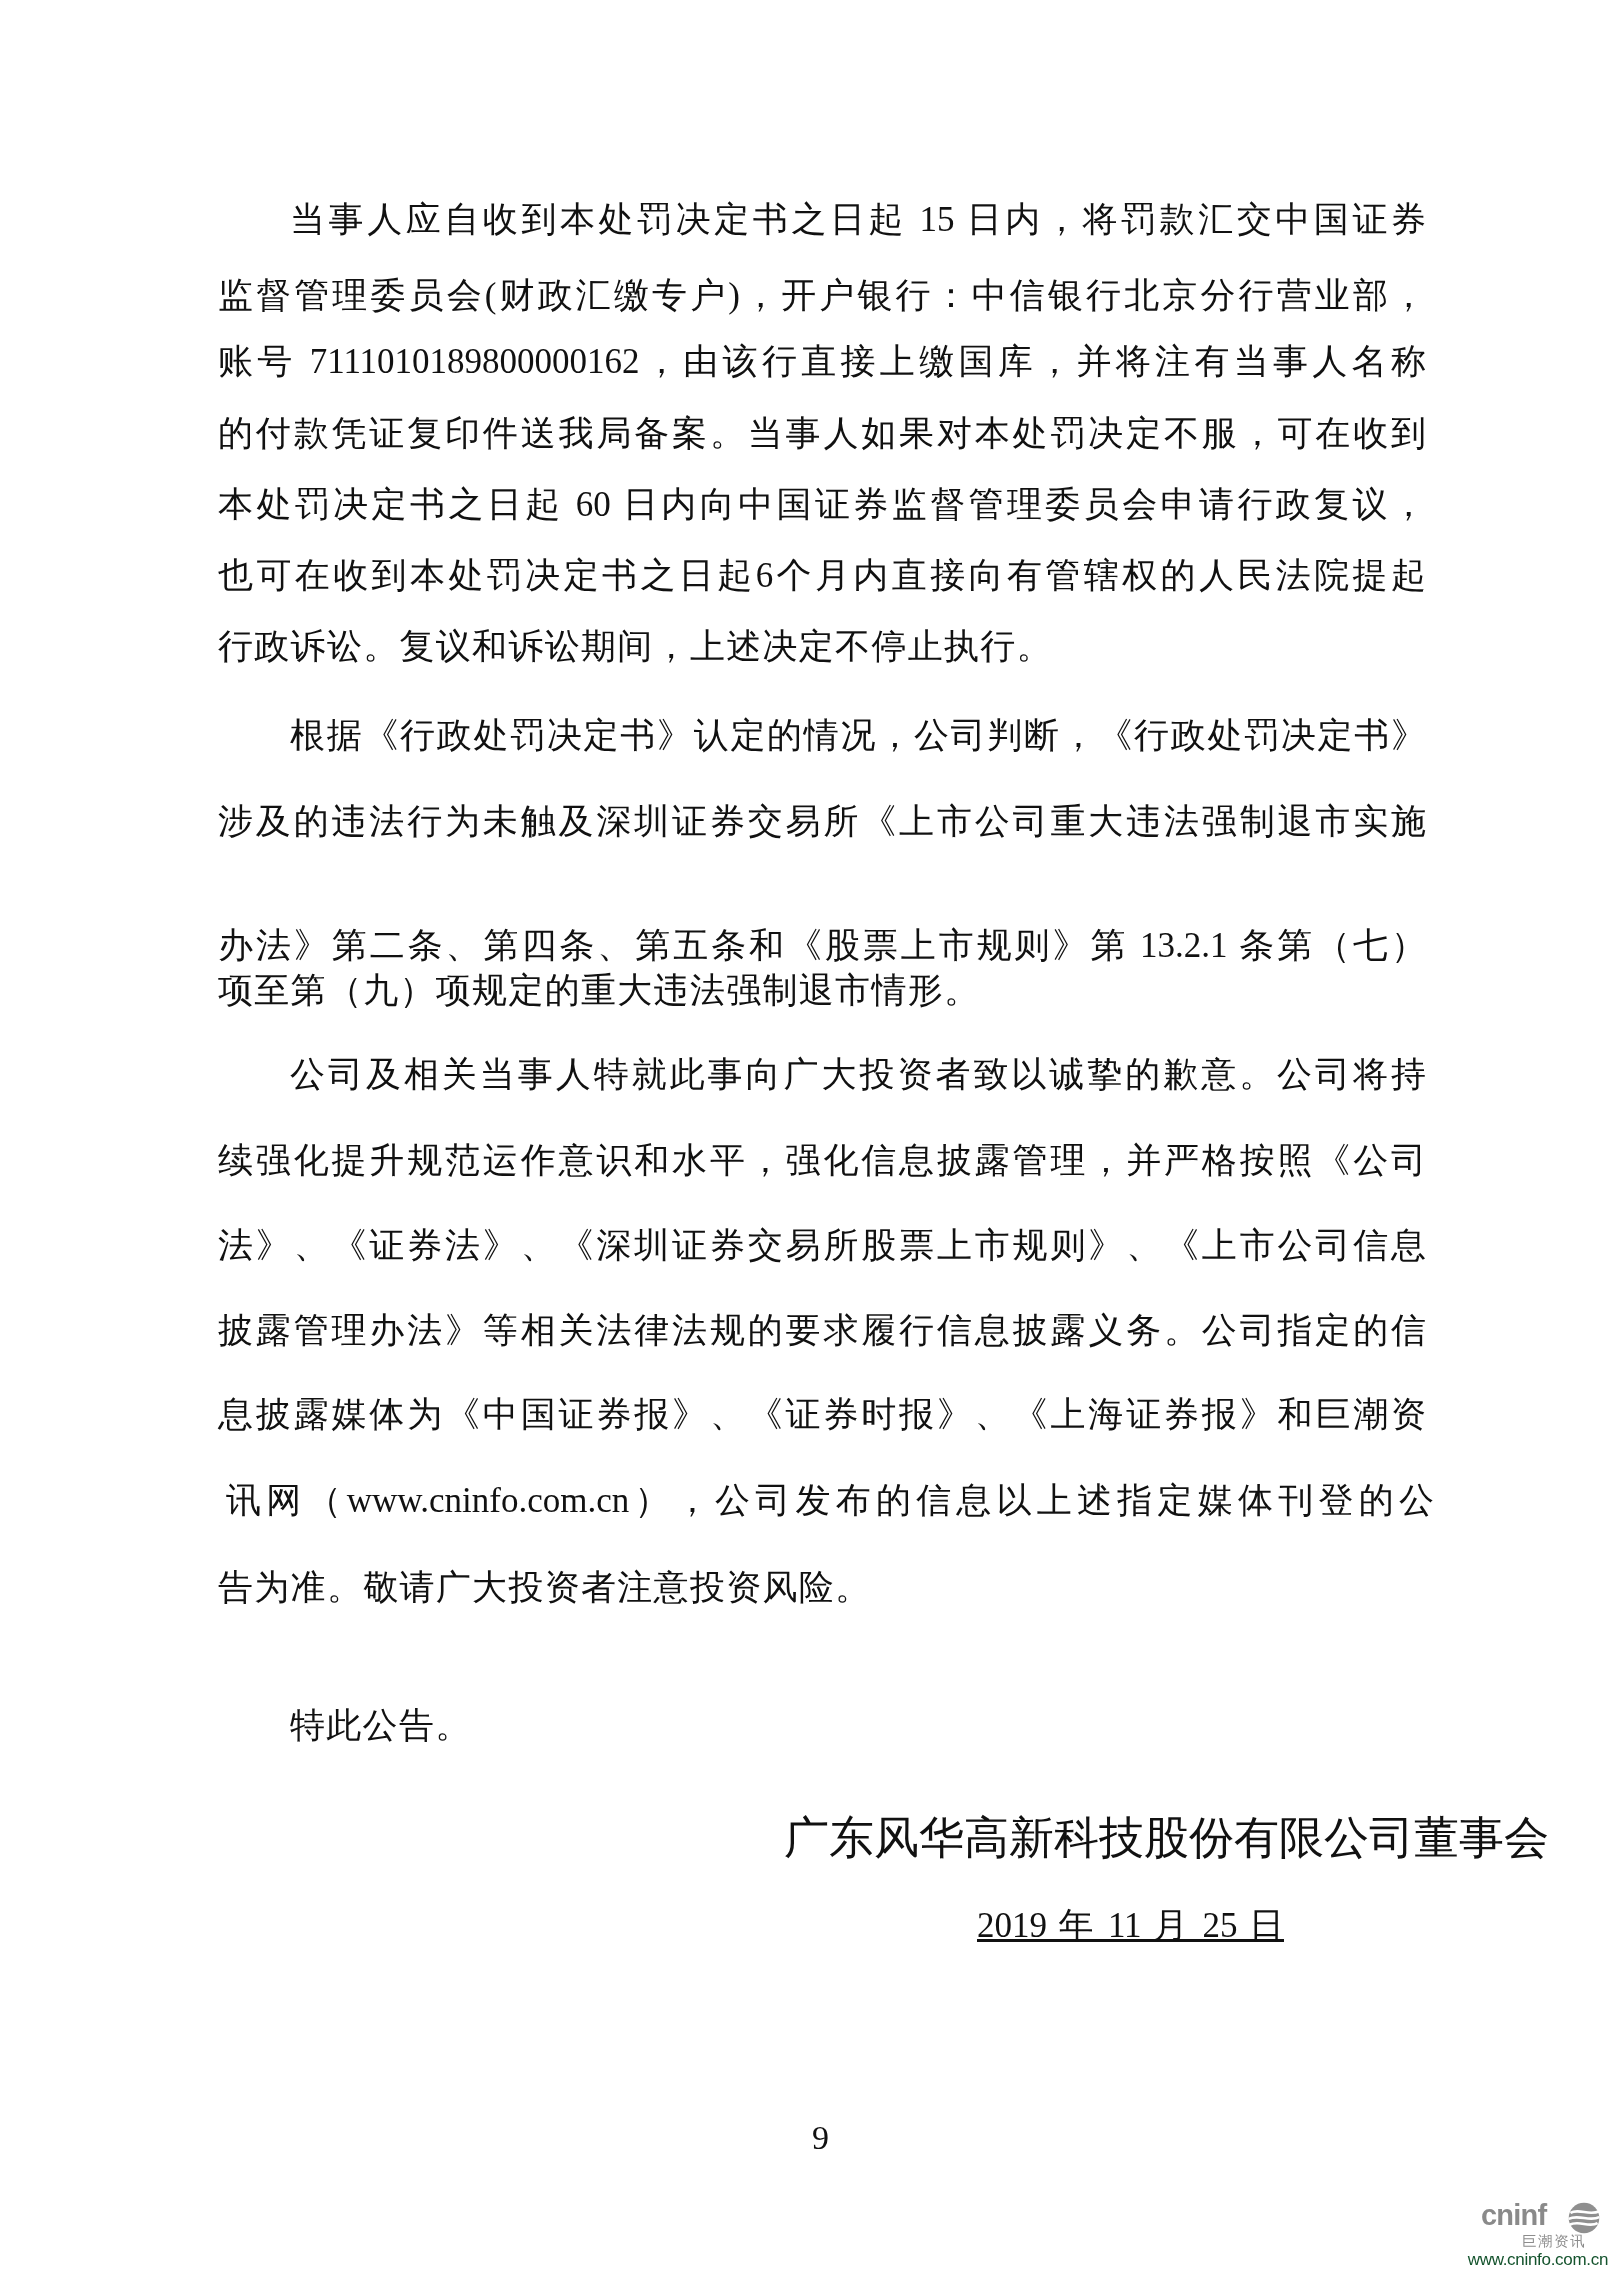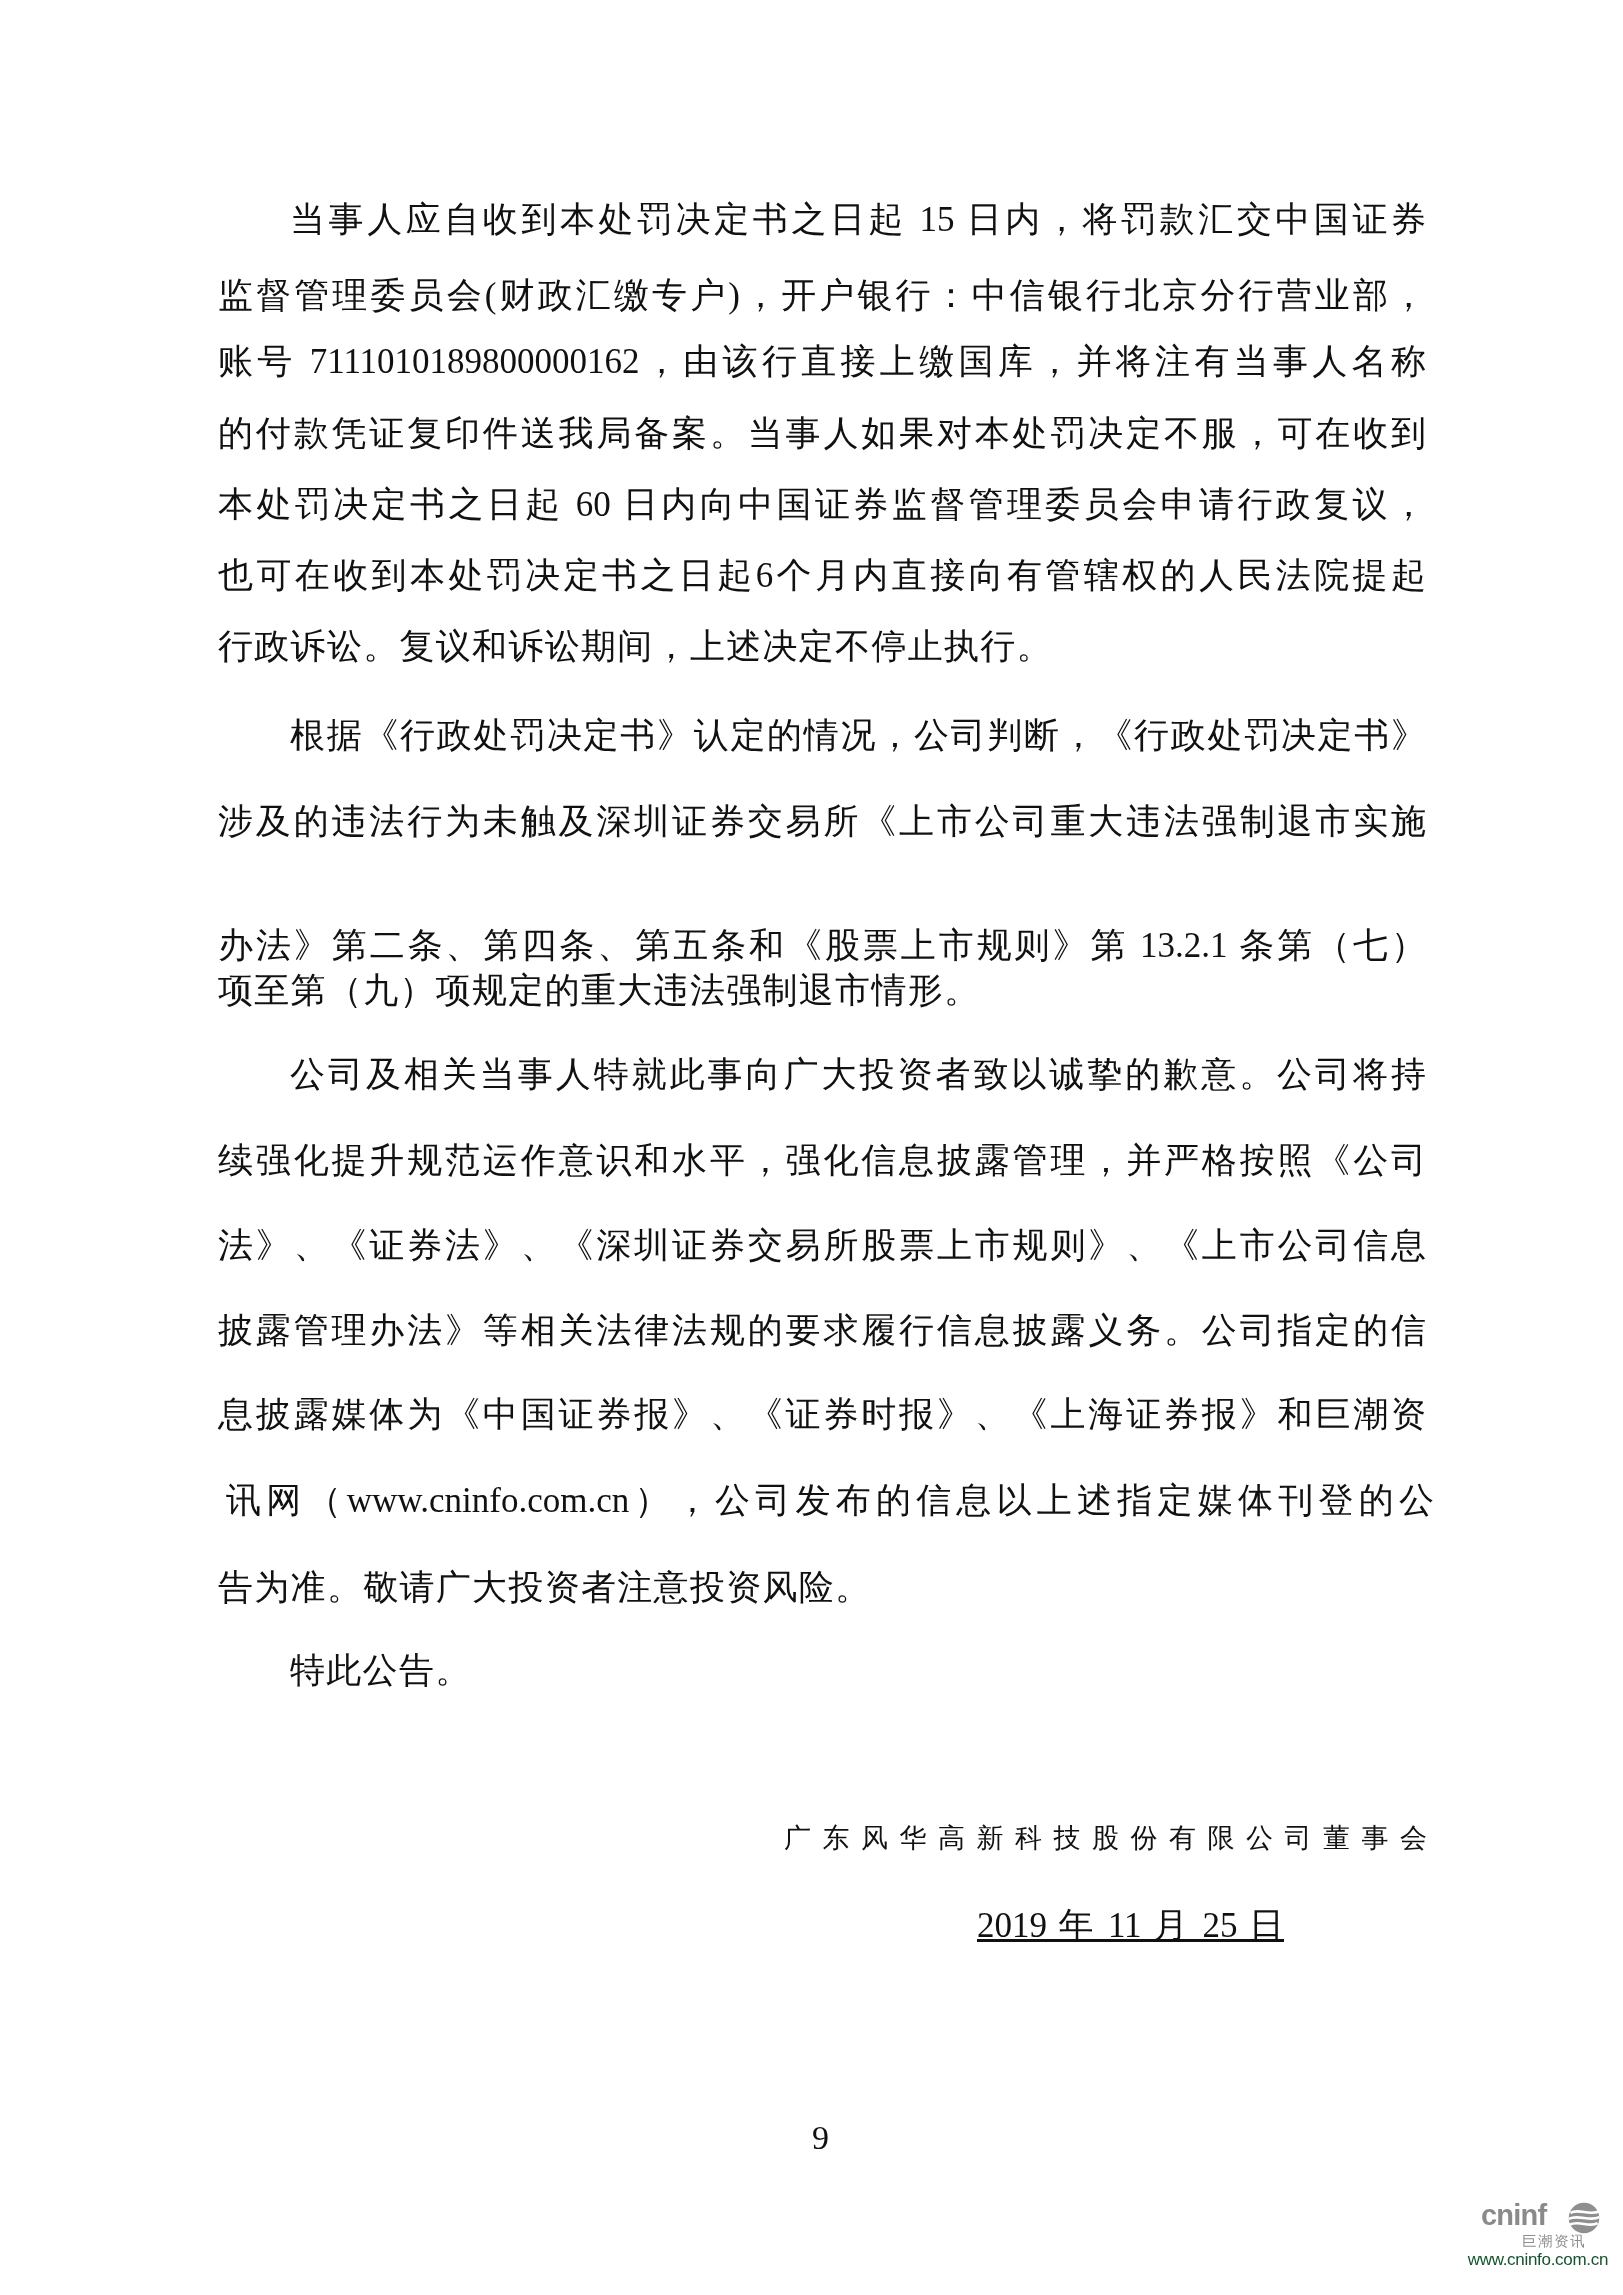--- a/index.html
+++ b/index.html
@@ -41,21 +41,21 @@
     }
     .line.indent {
       left: 290px;
       width: 1136px;
     }
     .signature {
       position: absolute;
       left: 784px;
       width: 643px;
       top: 1819px;
-      font-size: 27px;
+      font-size: 45px;
       line-height: 39px;
       white-space: nowrap;
       text-align: justify;
       text-align-last: justify;
     }
     .date {
       position: absolute;
       left: 977px;
       width: 307px;
       top: 1906px;
@@ -146,21 +146,21 @@
   <div>
     <div class="line indent" style="top:1055px;">公司及相关当事人特就此事向广大投资者致以诚挚的歉意。公司将持</div>
     <div class="line" style="top:1141px;">续强化提升规范运作意识和水平，强化信息披露管理，并严格按照《公司</div>
     <div class="line" style="top:1226px;">法》、《证券法》、《深圳证券交易所股票上市规则》、《上市公司信息</div>
     <div class="line" style="top:1311px;">披露管理办法》等相关法律法规的要求履行信息披露义务。公司指定的信</div>
     <div class="line" style="top:1395px;">息披露媒体为《中国证券报》、《证券时报》、《上海证券报》和巨潮资</div>
     <div class="line" style="top:1481px;margin-left:8px;">讯网（www.cninfo.com.cn），公司发布的信息以上述指定媒体刊登的公</div>
     <div class="line last" style="top:1568px;">告为准。敬请广大投资者注意投资风险。</div>
   </div>
 
-  <div class="line indent last" style="top:1651px;">特此公告。</div>
+  <div class="line indent last" style="top:1706px;">特此公告。</div>
 
   <div class="signature">广东风华高新科技股份有限公司董事会</div>
   <div class="date">2019 年 11 月 25 日</div>
 
   <div class="page-number">9</div>
 
   <div class="watermark">
     <span class="wm-brand">cninf</span>
     <span class="wm-logo">
       <svg width="34" height="34" viewBox="0 0 40 40" xmlns="http://www.w3.org/2000/svg">

